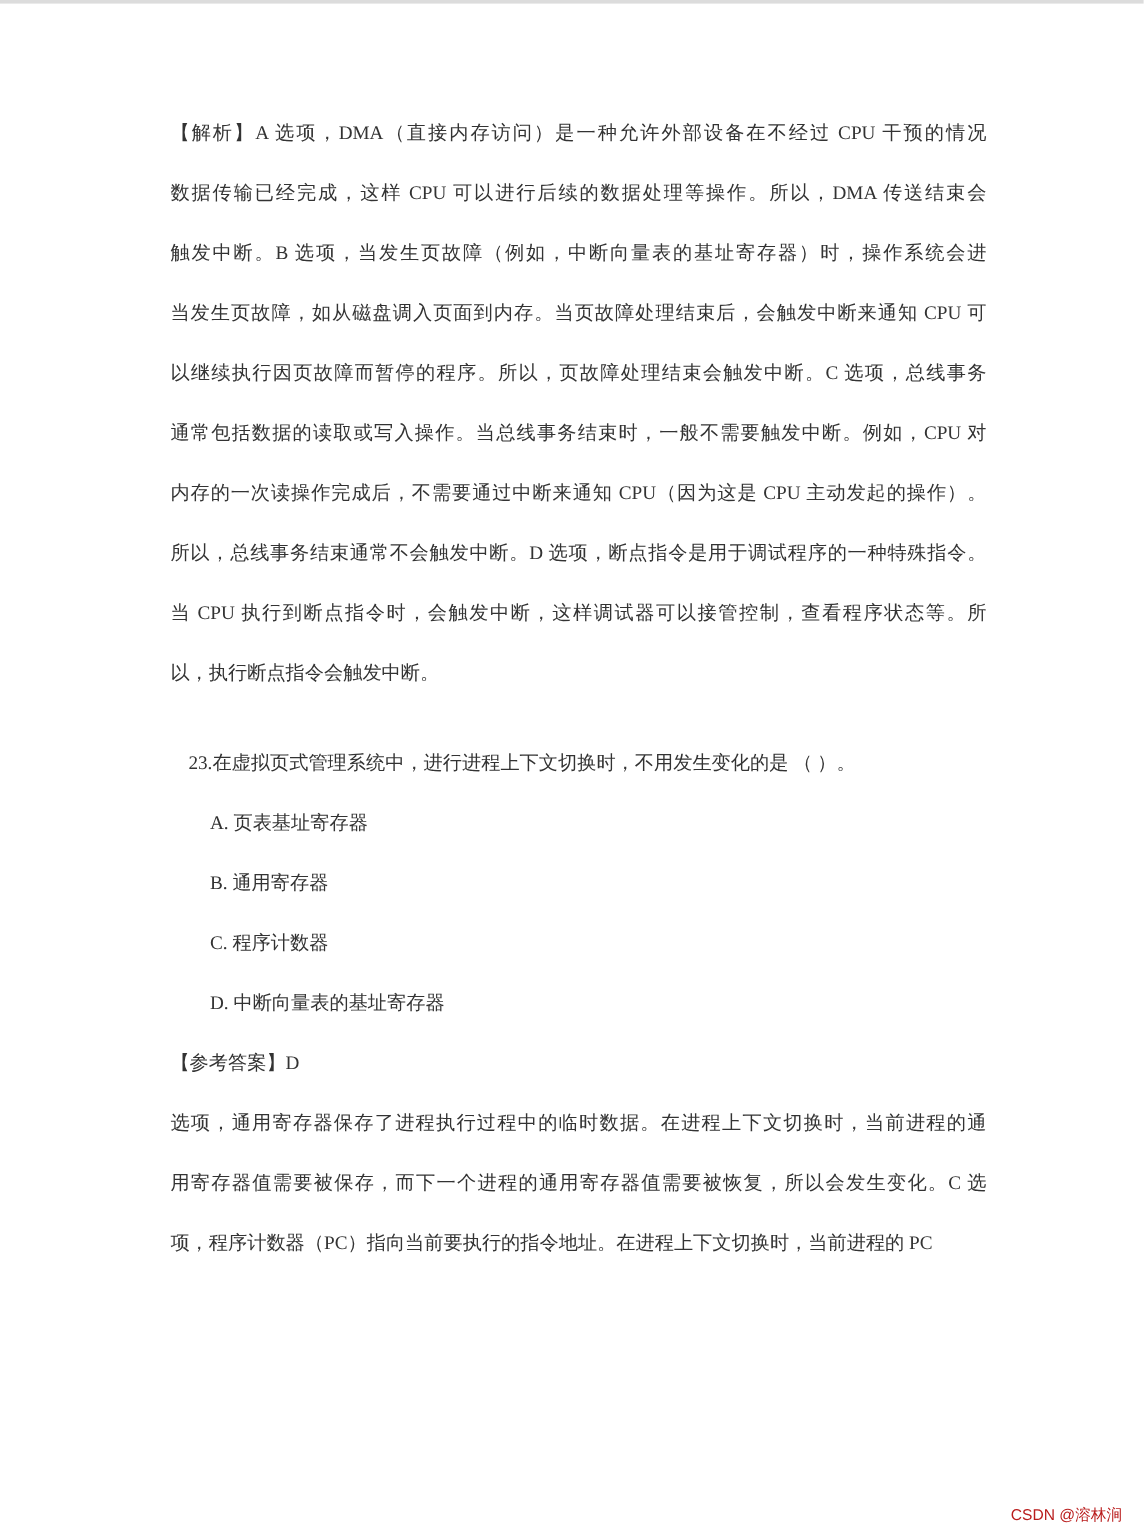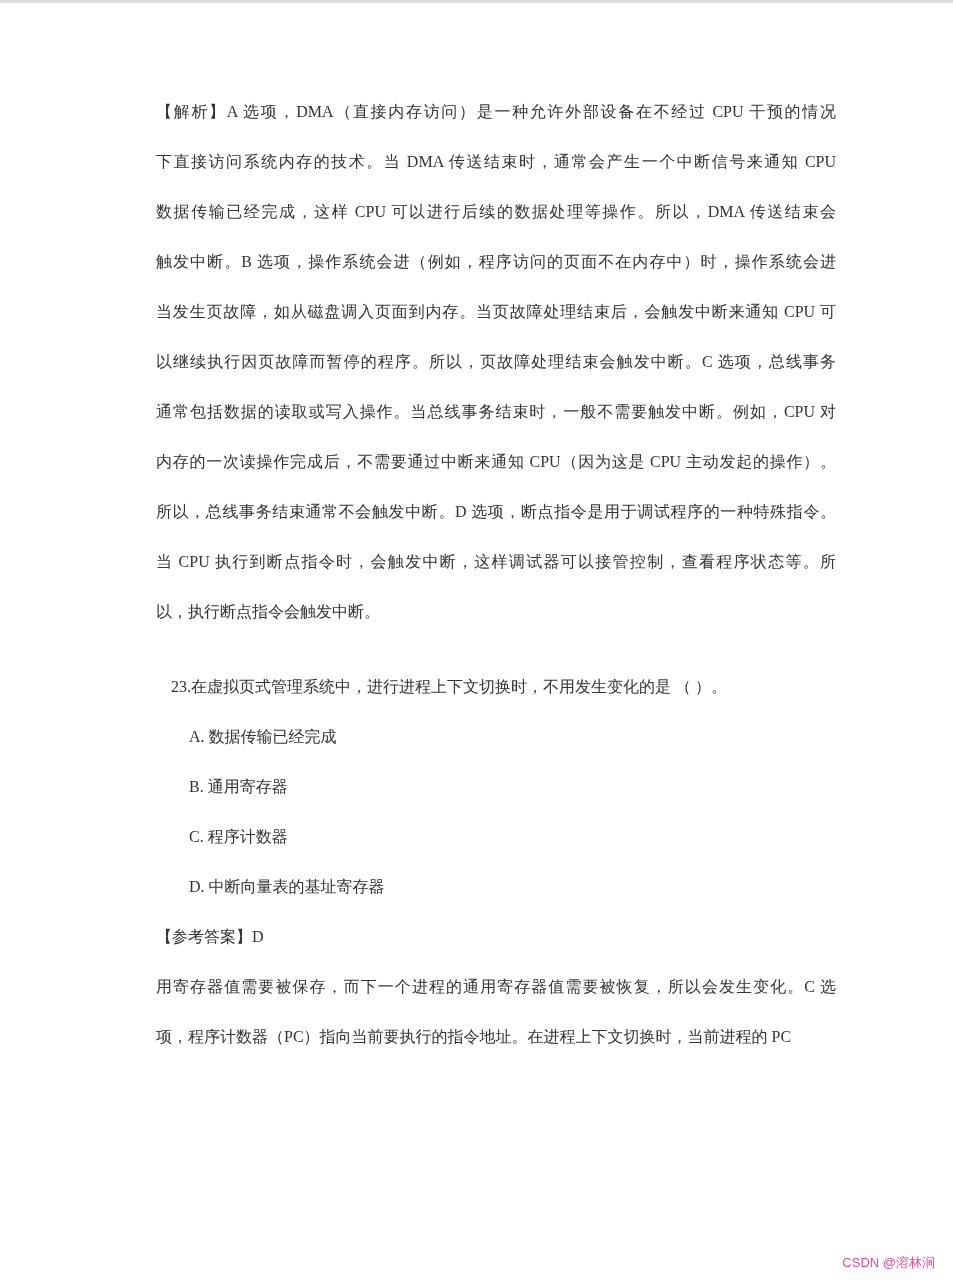--- a/index.html
+++ b/index.html
@@ -17,21 +17,21 @@
   }
   .page-top-edge {
     position: absolute;
     top: 0; left: 0;
     width: 100%;
     height: 3px;
     background: #dcdcdc;
   }
   .content {
     position: absolute;
-    left: 156px;
+    left: 142px;
     top: 87px;
     width: 680px;
     font-size: 16px;
   }
   .para .line {
     height: 50px;
     line-height: 50px;
     overflow: hidden;
     text-align: justify;
     text-align-last: justify;
@@ -58,55 +58,55 @@
     line-height: 50px;
     overflow: hidden;
     font-family: Liberation Serif, serif;
   }
   .watermark {
     position: absolute;
     right: 18px;
     bottom: 8px;
     font-family: "Liberation Sans", sans-serif;
     font-size: 13px;
-    color: #ec4899;
+    color: #b91c1c;
   }
 </style>
 </head>
 <body>
 
 <div class="page-top-edge"></div>
 
 <div class="content">
 
   <div class="para">
       <div class="line">【解析】A 选项，DMA（直接内存访问）是一种允许外部设备在不经过 CPU 干预的情况</div>
-      <div class="line">下直接访问系统内存的技术。当 DMA 传送结束时，通常会产生一个中断信号来通知 CPU</div>
       <div class="line">数据传输已经完成，这样 CPU 可以进行后续的数据处理等操作。所以，DMA 传送结束会</div>
-      <div class="line">触发中断。B 选项，操作系统会进（例如，程序访问的页面不在内存中）时，操作系统会进</div>
+      <div class="line">触发中断。B 选项，当发生页故障（例如，中断向量表的基址寄存器）时，操作系统会进</div>
       <div class="line">当发生页故障，如从磁盘调入页面到内存。当页故障处理结束后，会触发中断来通知 CPU 可</div>
       <div class="line">以继续执行因页故障而暂停的程序。所以，页故障处理结束会触发中断。C 选项，总线事务</div>
       <div class="line">通常包括数据的读取或写入操作。当总线事务结束时，一般不需要触发中断。例如，CPU 对</div>
       <div class="line">内存的一次读操作完成后，不需要通过中断来通知 CPU（因为这是 CPU 主动发起的操作）。</div>
       <div class="line">所以，总线事务结束通常不会触发中断。D 选项，断点指令是用于调试程序的一种特殊指令。</div>
       <div class="line">当 CPU 执行到断点指令时，会触发中断，这样调试器可以接管控制，查看程序状态等。所</div>
       <div class="line last">以，执行断点指令会触发中断。</div>
     </div>
 
   <div class="question-stem">23.在虚拟页式管理系统中，进行进程上下文切换时，不用发生变化的是 （ ）。</div>
 
   <div class="options">
-    <div class="option">A. 数据传输已经完成</div>
+    <div class="option">A. 页表基址寄存器</div>
     <div class="option">B. 通用寄存器</div>
     <div class="option">C. 程序计数器</div>
     <div class="option">D. 中断向量表的基址寄存器</div>
   </div>
 
   <div class="answer-line">【参考答案】D</div>
 
   <div class="para">
+      <div class="line">选项，通用寄存器保存了进程执行过程中的临时数据。在进程上下文切换时，当前进程的通</div>
       <div class="line">用寄存器值需要被保存，而下一个进程的通用寄存器值需要被恢复，所以会发生变化。C 选</div>
       <div class="line last">项，程序计数器（PC）指向当前要执行的指令地址。在进程上下文切换时，当前进程的 PC</div>
     </div>
 
 </div>
 
 <div class="watermark">CSDN @溶林涧</div>
 
 </body></html>

